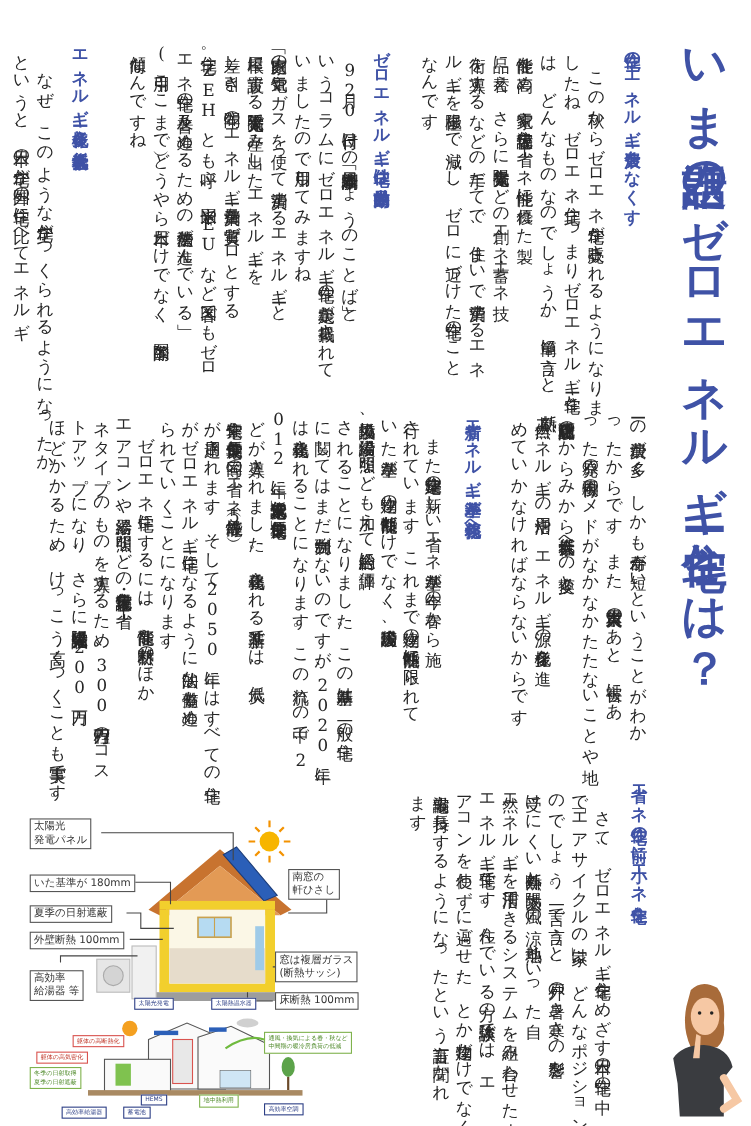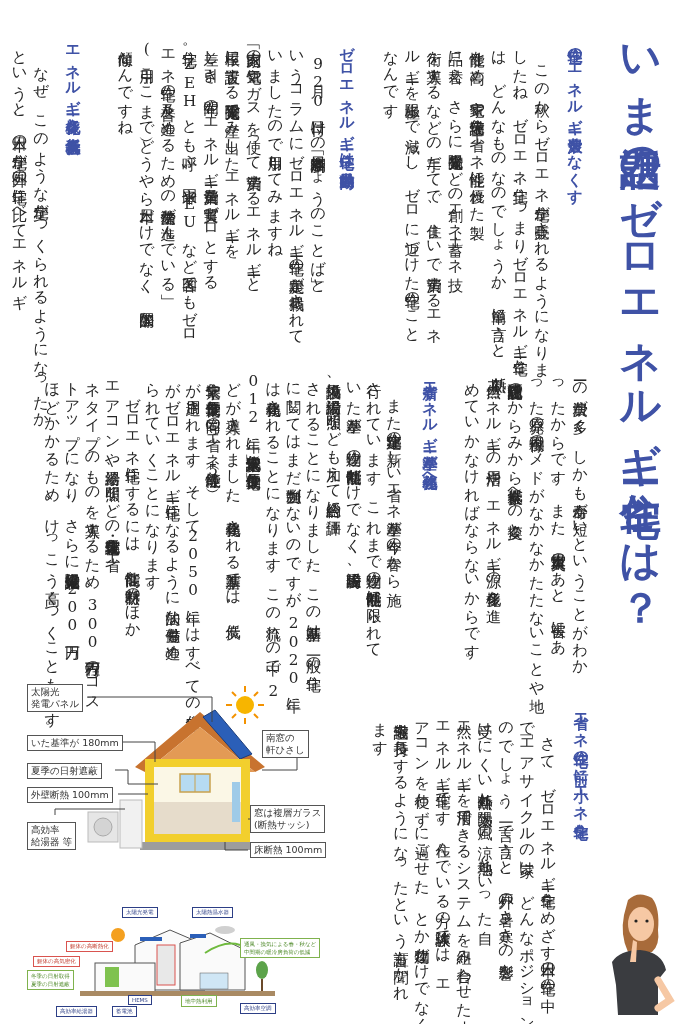--- a/index.html
+++ b/index.html
@@ -88,21 +88,21 @@
     <div class="vcol body-line" style="left: 516px; top: 712px;">で「エアサイクルの家」は、どんなポジションにある</div>
     <div class="vcol body-line" style="left: 495px; top: 712px;">のでしょう。一言で言うと、戸外の暑さ寒さの影響を</div>
     <div class="vcol body-line" style="left: 474px; top: 712px;">受けにくい外断熱と太陽熱、風の涼、地熱といった自</div>
     <div class="vcol body-line" style="left: 453px; top: 712px;">然エネルギーを活用できるシステムを組み合わせた小</div>
     <div class="vcol body-line" style="left: 432px; top: 712px;">エネルギー住宅です。住んでいる方の体験談では、エ</div>
     <div class="vcol body-line" style="left: 411px; top: 712px;">アコンを使わずに過ごせた、とか建物だけでなく、住</div>
     <div class="vcol body-line" style="left: 390px; top: 712px;">宅設備も長持ちするようになったという証言も聞かれ</div>
     <div class="vcol body-line" style="left: 369px; top: 712px;">ます。</div>
   </div>
 
-<div class="figure" style="left:0; top:672px; width:350px; height:190px;">
+<div class="figure" style="left:0; top:732px; width:350px; height:190px;">
   <svg width="350" height="190" viewBox="0 0 350 190">
 
     <g>
       <circle cx="245" cy="33" r="9" fill="#f7b500"></circle>
       <g stroke="#f39200" stroke-width="2">
         <line x1="245" y1="14" x2="245" y2="20"></line>
           <line x1="245" y1="46" x2="245" y2="52"></line>
         <line x1="226" y1="33" x2="232" y2="33"></line>
           <line x1="258" y1="33" x2="264" y2="33"></line>
         <line x1="232" y1="20" x2="236" y2="24"></line>

